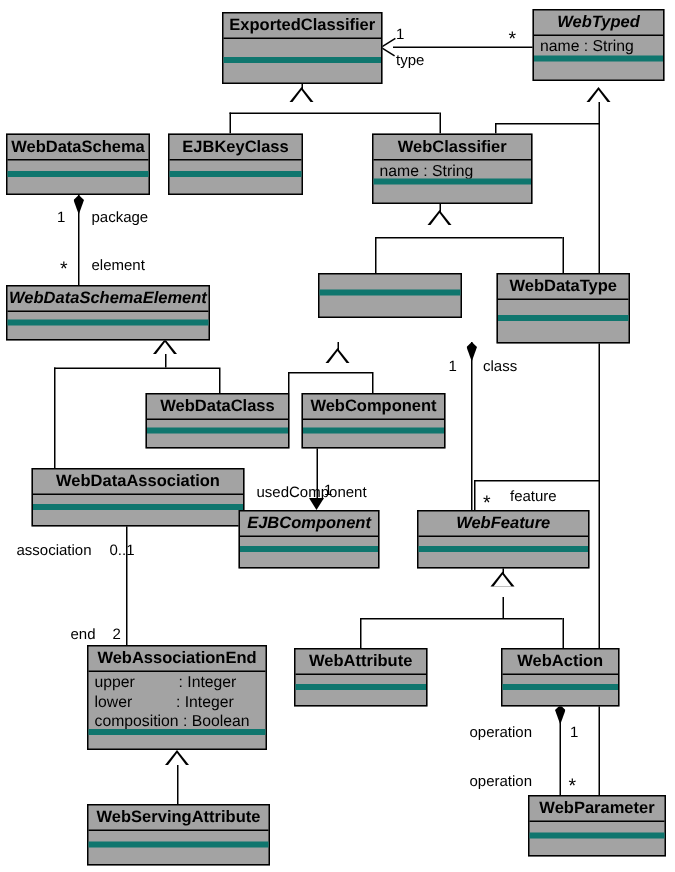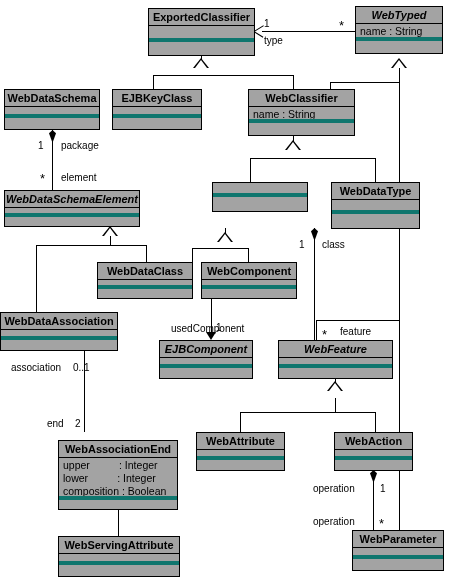--- a/index.html
+++ b/index.html
@@ -238,39 +238,39 @@
     <div class="compartment" style="height:9px;"></div>
     <div class="compartment last" style="height:9px;"></div>
   </div>
 
   <div class="uml-class" style="left:201px;top:262px;width:96px;">
     <div class="cname">WebComponent</div>
     <div class="compartment" style="height:9px;"></div>
     <div class="compartment last" style="height:9px;"></div>
   </div>
 
-  <div class="uml-class" style="left:0;top:312px;width:118px;">
+  <div class="uml-class" style="left:21px;top:312px;width:142px;">
     <div class="cname">WebDataAssociation</div>
     <div class="compartment" style="height:10px;"></div>
     <div class="compartment last" style="height:10px;"></div>
   </div>
 
   <div class="uml-class abstract" style="left:159px;top:340px;width:94px;">
     <div class="cname">EJBComponent</div>
     <div class="compartment" style="height:10px;"></div>
     <div class="compartment last" style="height:10px;"></div>
   </div>
 
   <div class="uml-class abstract" style="left:278px;top:340px;width:115px;">
     <div class="cname">WebFeature</div>
     <div class="compartment" style="height:10px;"></div>
     <div class="compartment last" style="height:10px;"></div>
   </div>
 
-  <div class="uml-class" style="left:58px;top:440px;width:120px;">
+  <div class="uml-class" style="left:58px;top:430px;width:120px;">
     <div class="cname">WebAssociationEnd</div>
     <div class="compartment" style="height:42px;">
       <span class="attr-row">upper          : Integer</span>
       <span class="attr-row">lower          : Integer</span>
       <span class="attr-row">composition : Boolean</span>
     </div>
     <div class="compartment last" style="height:9px;"></div>
   </div>
 
   <div class="uml-class" style="left:196px;top:432px;width:89px;">

